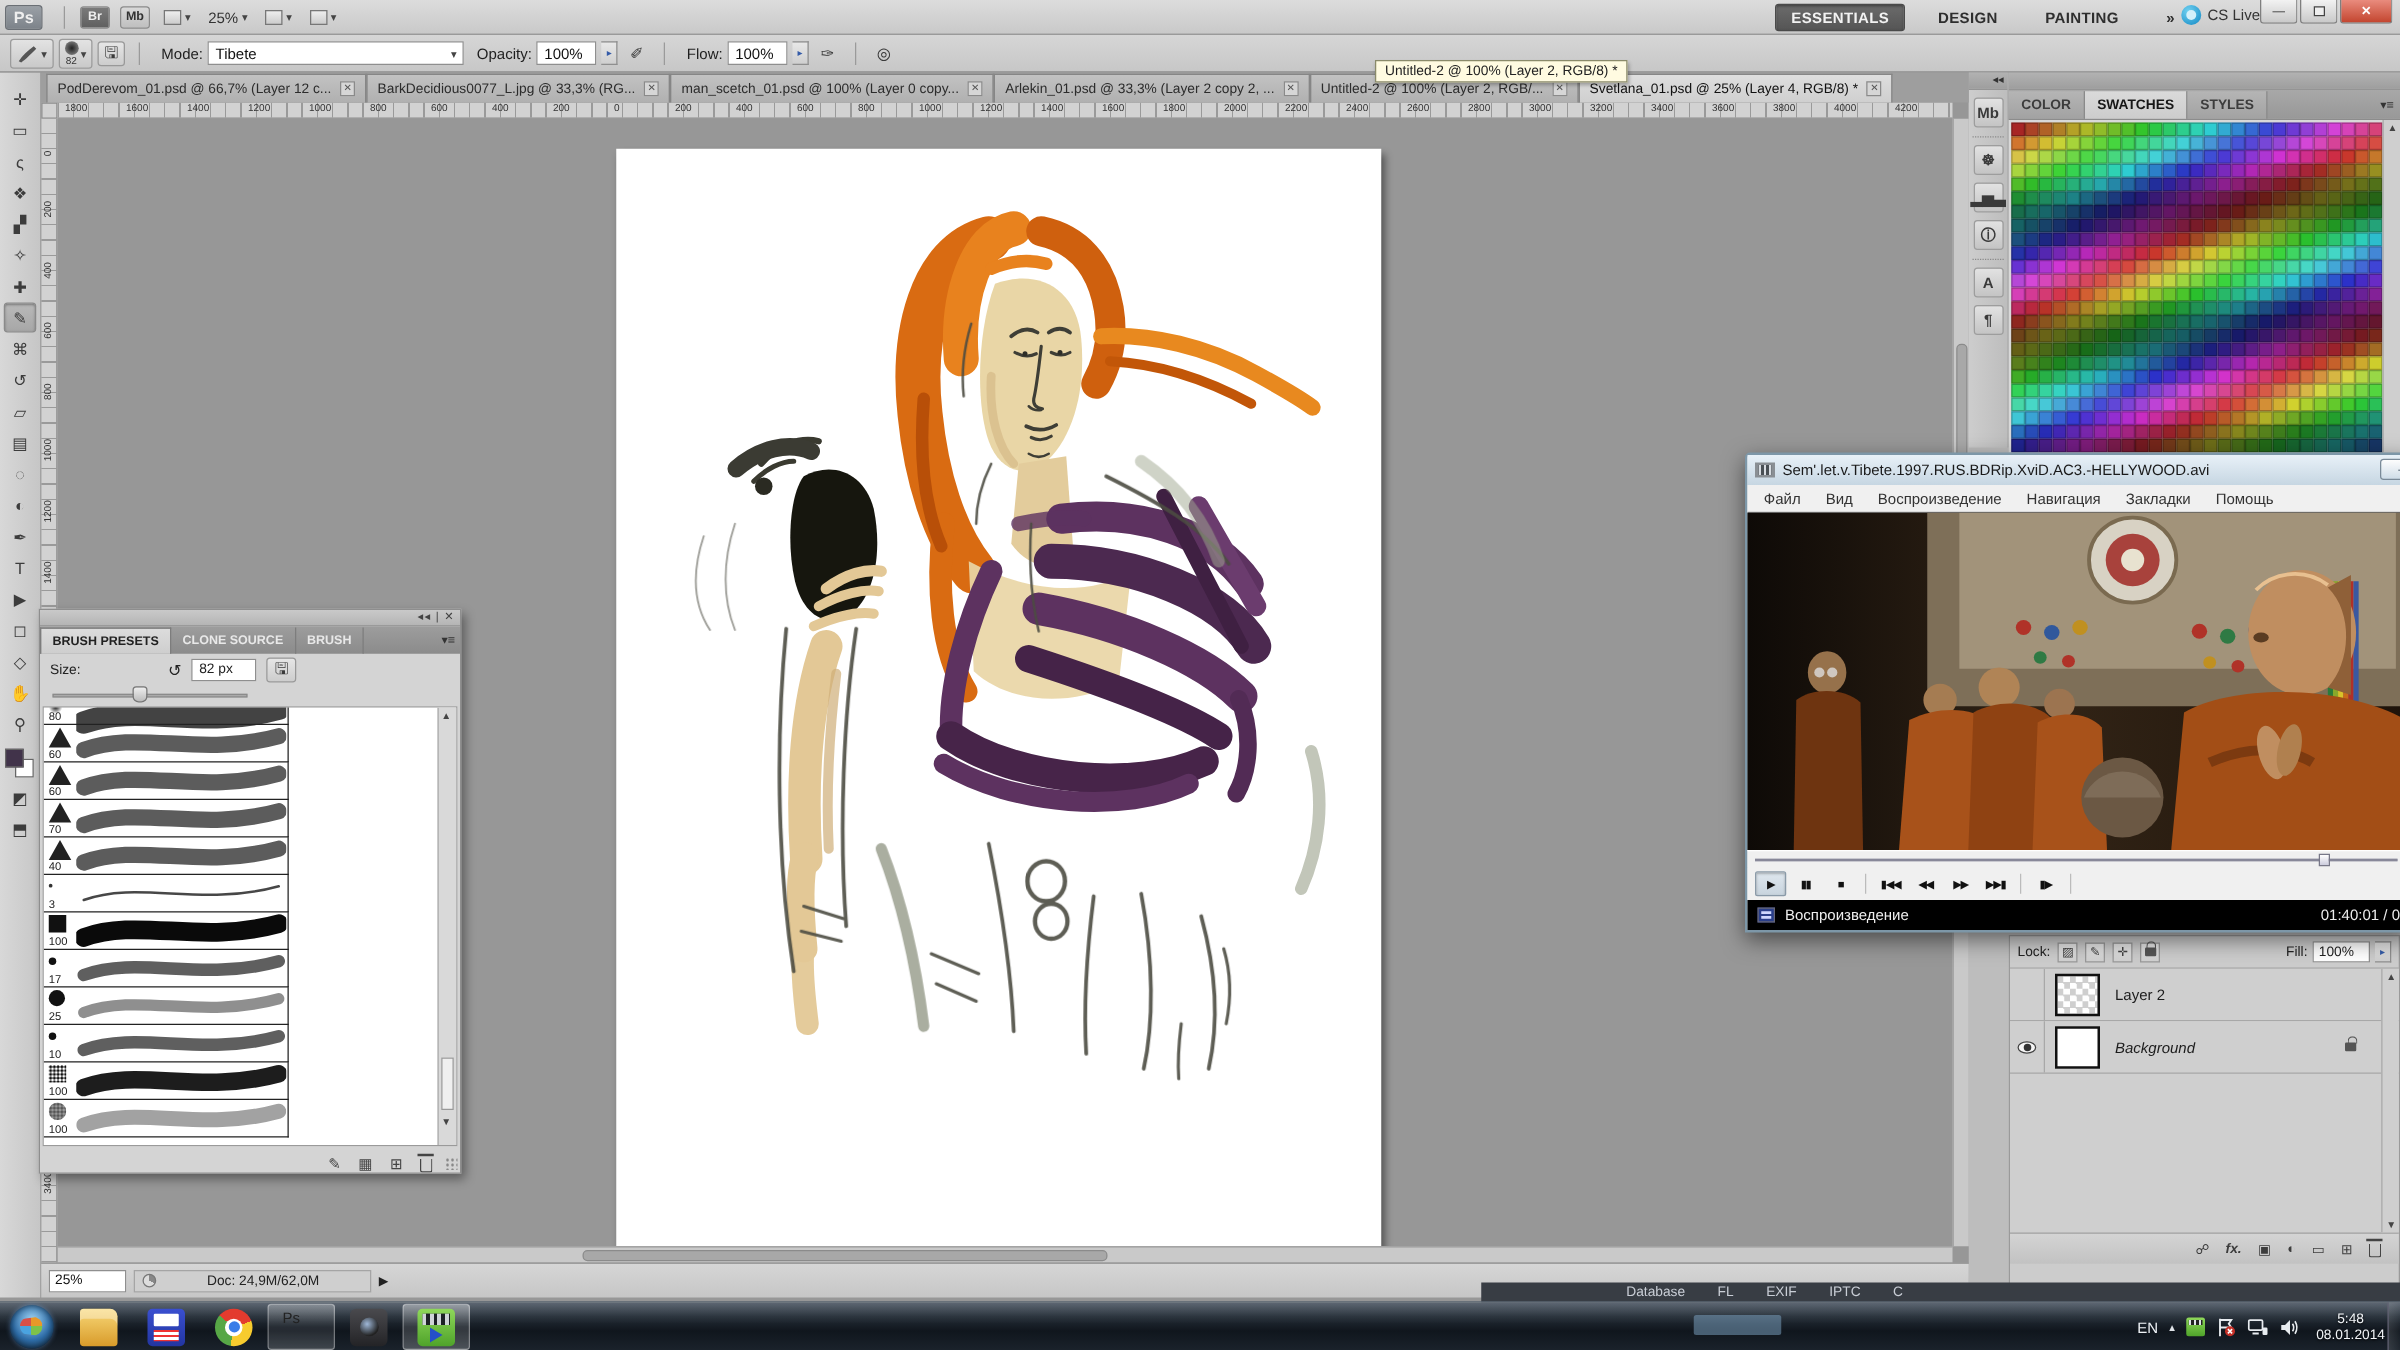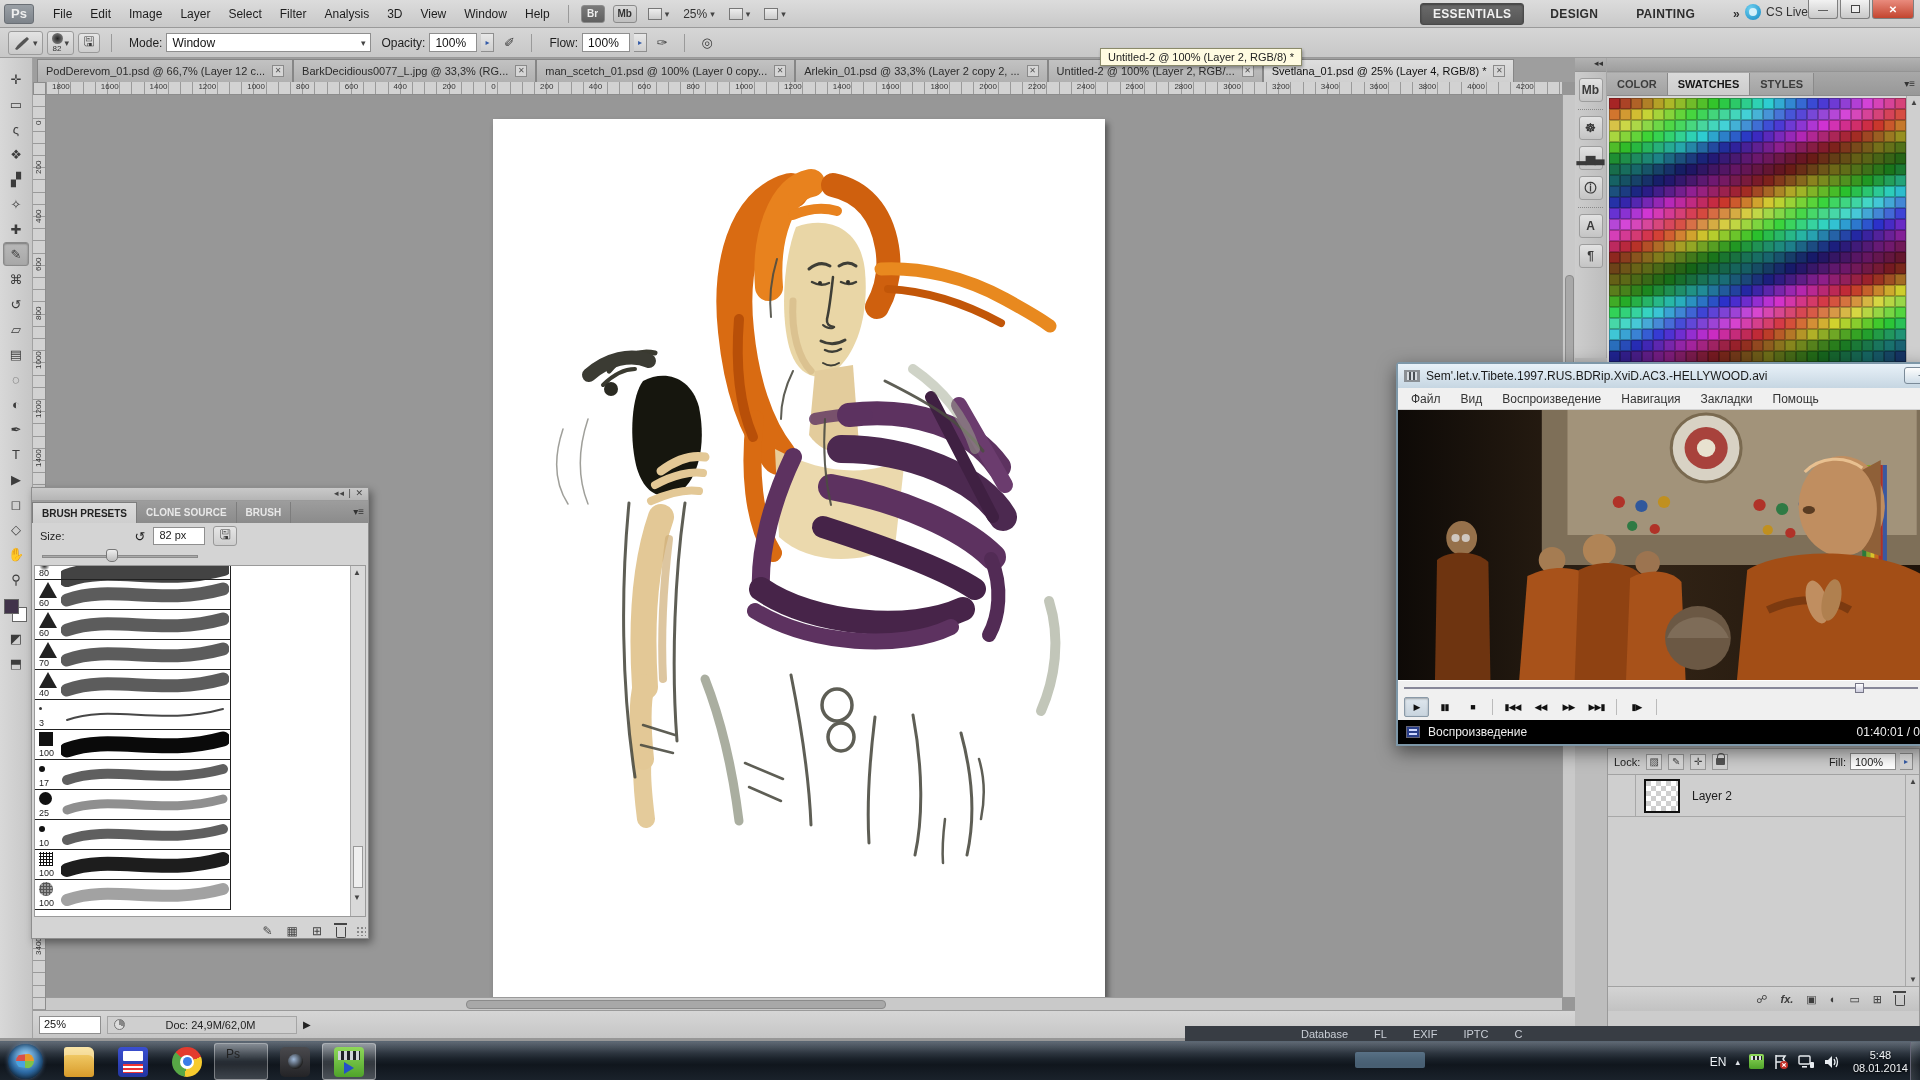--- a/index.html
+++ b/index.html
@@ -234,33 +234,20 @@
   .show-desktop{position:absolute;right:0;top:0;width:10px;height:39px;border-left:1px solid #667;background:linear-gradient(90deg,rgba(255,255,255,.12),rgba(255,255,255,.03))}
   .bgapp-btn{position:absolute;left:1355px;top:1052px;width:70px;height:16px;background:#7fa8c8;opacity:.5;border-radius:2px;z-index:41}
 </style>
 </head>
 <body>
 
 <div class="screen">
 
   <div class="menubar">
     <div class="ps-logo">Ps</div>
-    <div id="menu-items" style="display:flex">
-        <div class="menu-item">File</div>
-        <div class="menu-item">Edit</div>
-        <div class="menu-item">Image</div>
-        <div class="menu-item">Layer</div>
-        <div class="menu-item">Select</div>
-        <div class="menu-item">Filter</div>
-        <div class="menu-item">Analysis</div>
-        <div class="menu-item">3D</div>
-        <div class="menu-item">View</div>
-        <div class="menu-item">Window</div>
-        <div class="menu-item">Help</div>
-      </div>
     <div class="mb-sep"></div>
     <div class="chip dark">Br</div>
     <div class="chip light">Mb</div>
     <div class="mini-drop">
         <span class="icon-sq"></span>
         <span class="caret">▾</span>
       </div>
     <div class="mini-drop">
         <span>25%</span>
         <span class="caret">▾</span>
@@ -304,21 +291,21 @@
       <span style="display:flex;flex-direction:column;align-items:center">
         <span class="brush-dot"></span>
         <span class="tiny-num">82</span>
       </span>
       <span class="caret">▾</span>
     </div>
     <div class="ob-icon boxed">🖫</div>
     <span class="mb-sep"></span>
     <span class="ob-label">Mode:</span>
     <div class="ob-field" style="width:205px">
-        <span>Window</span>
+        <span>Tibete</span>
         <span style="margin-left:auto" class="caret">▾</span>
       </div>
     <span class="ob-label">Opacity:</span>
     <div class="ob-field" style="width:48px">100%</div>
     <div class="ob-spin">▸</div>
     <div class="ob-icon">✐</div>
     <span class="mb-sep"></span>
     <span class="ob-label">Flow:</span>
     <div class="ob-field" style="width:48px">100%</div>
     <div class="ob-spin">▸</div>
@@ -1382,20 +1369,30 @@
           <span class="lp-field">100%</span>
           <span class="ob-spin" style="height:17px">▸</span>
         </span>
       </div>
       <div class="lp-list" id="layer-list">
           <div class="layer-row">
             <div class="eye-cell"></div>
             <div class="lthumb "></div>
             <div class="lname">Layer 2</div>
           </div>
+          <div class="layer-row">
+            <div class="eye-cell">
+              <div class="eye"></div>
+            </div>
+            <div class="lthumb white"></div>
+            <div class="lname italic">Background</div>
+            <div class="row-lock">
+              <div class="lock-shape"></div>
+            </div>
+          </div>
           <div class="lp-scroll">
           <span class="sar" style="position:absolute;left:3px;top:2px;font-size:8px;color:#444">▲</span>
           <span class="sar" style="position:absolute;left:3px;bottom:2px;font-size:8px;color:#444">▼</span>
         </div>
       </div>
       <div class="lp-foot">
         <span>☍</span>
         <span style="font-style:italic;font-weight:bold">fx.</span>
         <span>▣</span>
         <span>◐</span>

